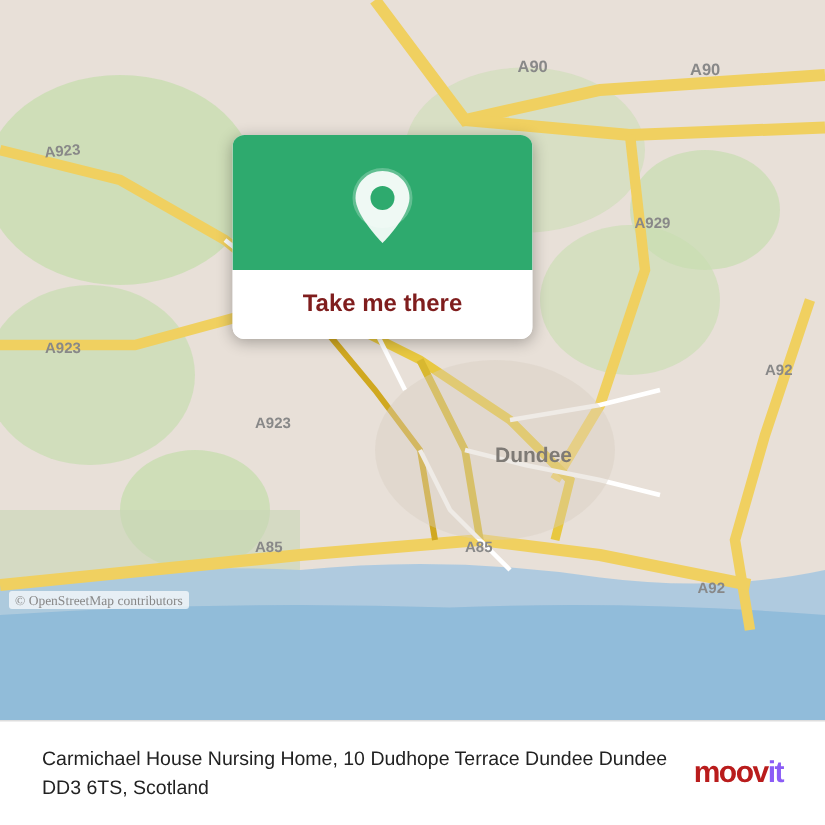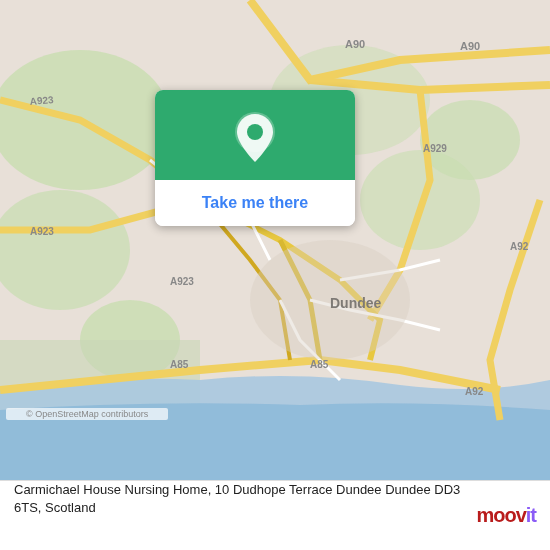--- a/index.html
+++ b/index.html
@@ -72,45 +72,47 @@
       align-items: center;
       justify-content: center;
       background: white;
     }
 
     #take-me-there-btn {
       background: none;
       border: none;
       font-size: 16px;
       font-weight: 600;
-      color: #3b82f6;
+      color: #7f1d1d;
       cursor: pointer;
       padding: 4px 12px;
     }
 
     
     #info-bar {
       width: 550px;
       height: 70px;
       background: white;
       display: flex;
-      padding: 0 14px;
+      align-items: center;
+      padding: 0 28px;
       gap: 10px;
       border-top: 1px solid #ddd;
     }
 
     #osm-attribution {
       font-size: 9px;
       color: #888;
       position: absolute;
-      bottom: 60px;
+      bottom: 74px;
       left: 6px;
       background: rgba(255,255,255,0.7);
-      padding: 1px 20px;
+      padding: 1px 4px;
       border-radius: 2px;
+      font-family: Liberation Serif, serif;
     }
 
     #location-text {
       flex: 1;
       font-size: 13px;
       color: #222;
       line-height: 1.4;
     }
 
     #moovit-logo {

